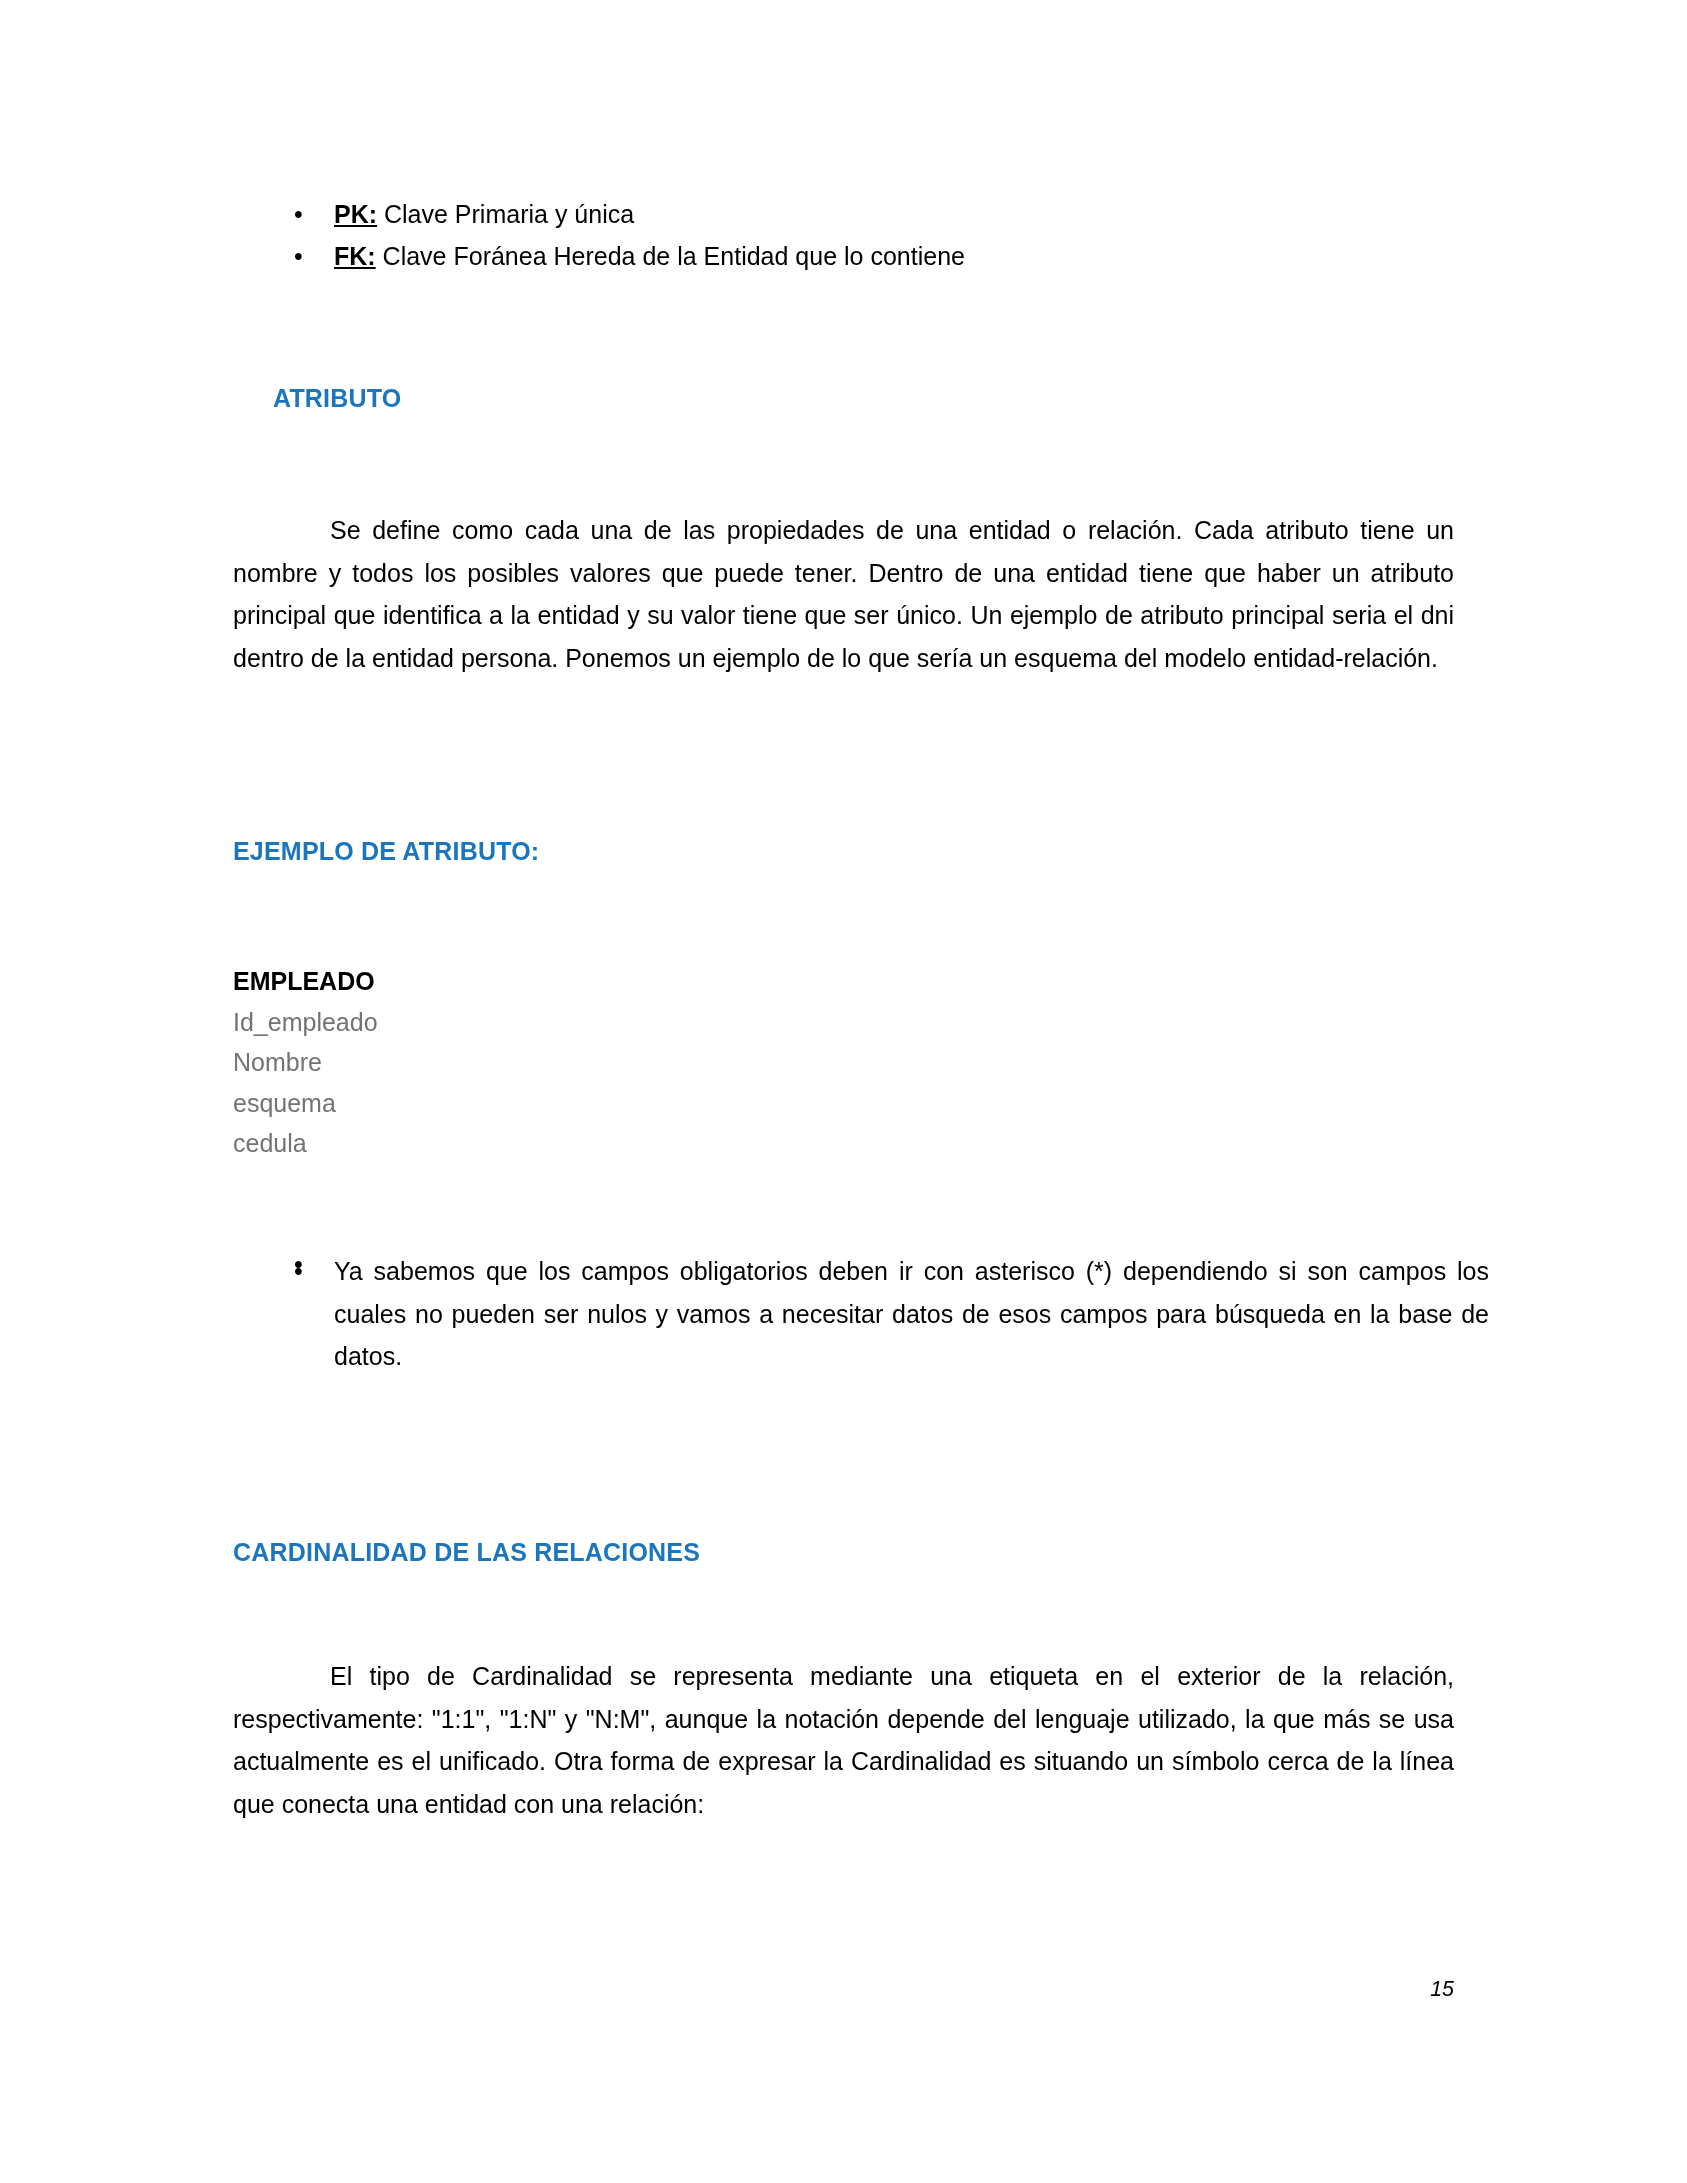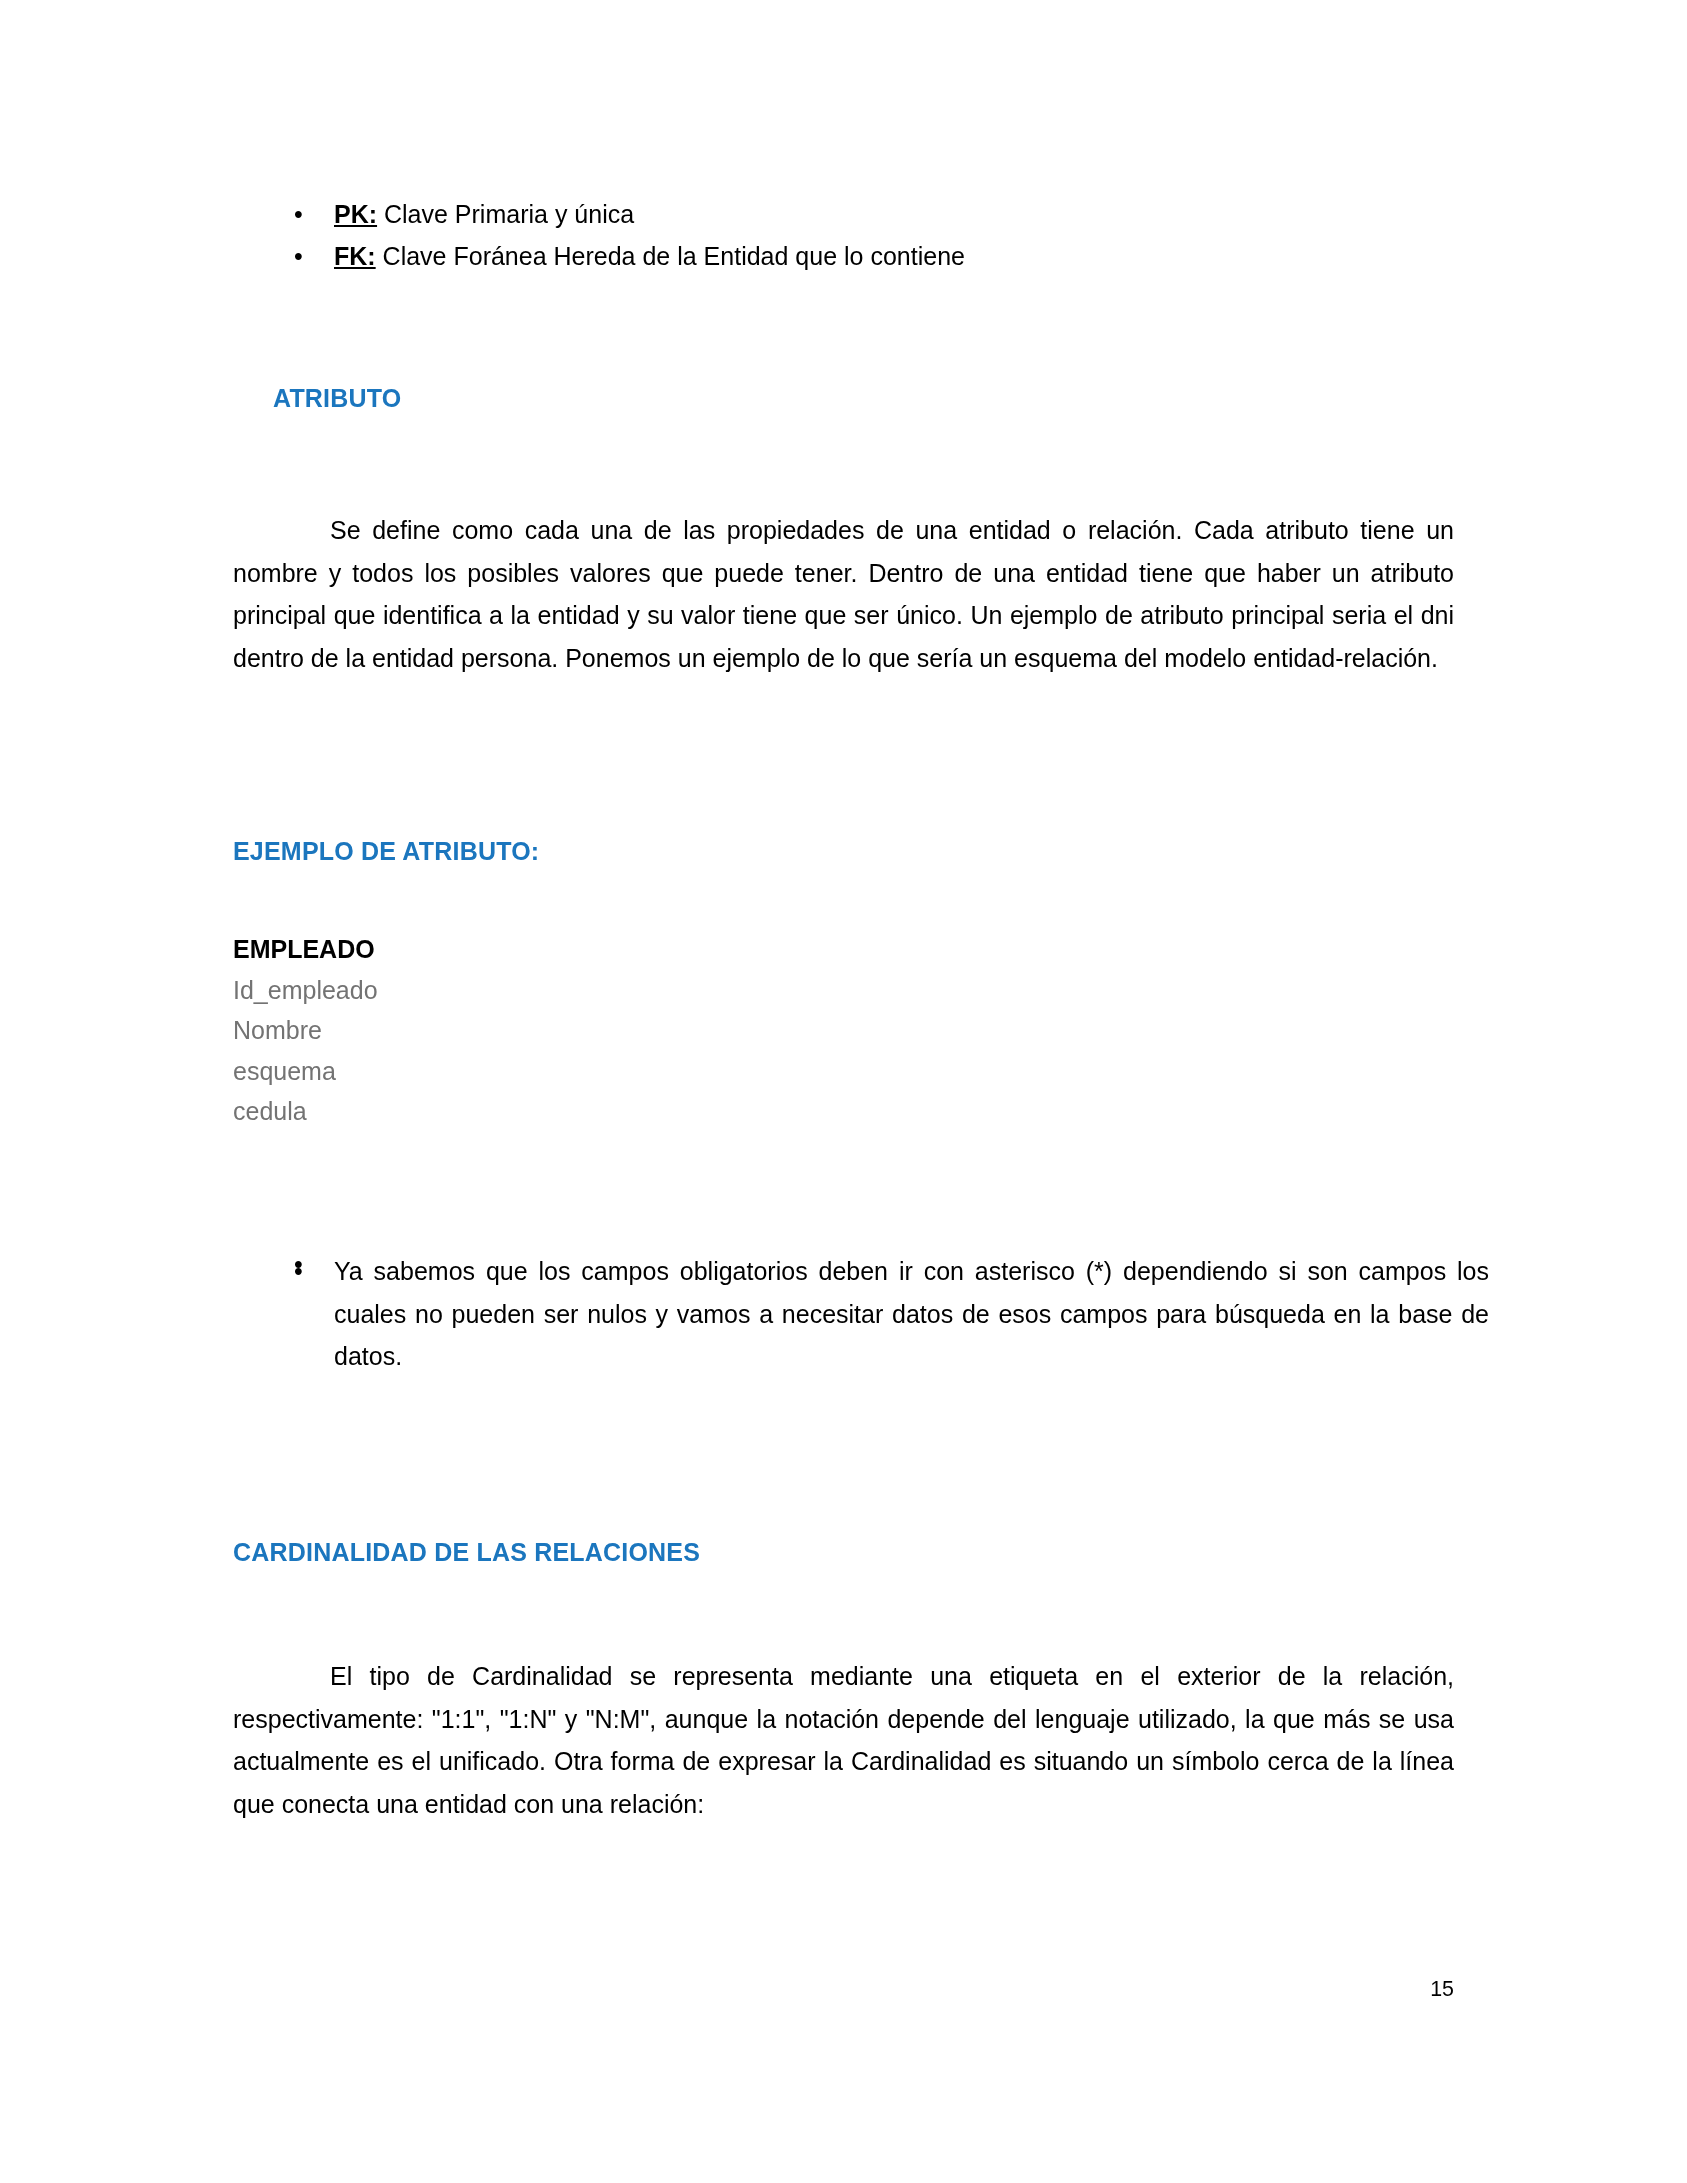--- a/index.html
+++ b/index.html
@@ -100,35 +100,37 @@
   #heading-ejemplo   { position: absolute; left: 233px; top: 836px; }
   #entity-block      { position: absolute; left: 233px; top: 929px; }
   #heading-cardinalidad { position: absolute; left: 233px; top: 1537px; }
   #para-cardinalidad  { position: absolute; left: 233px; right: 233px; top: 1607px; }
 
   .entity-title {
     font-size: 25px;
     font-weight: bold;
     line-height: 1.62;
     color: #000000;
+    margin-top: 32px;
   }
   .entity-attr {
     font-size: 25px;
     color: #737373;
     line-height: 1.62;
   }
 
   .page-number {
     position: absolute;
     right: 233px;
     top: 1977px;
     font-size: 21.4px;
     color: #000000;
     text-align: right;
     width: 99px;
+    font-style: italic;
   }
 </style>
 </head>
 <body>
 
 <div class="page">
 
   <ul class="bullet-list list-keys">
     <li>
       <span class="dot">•</span><span class="term">PK:</span><span> Clave Primaria y única</span>

